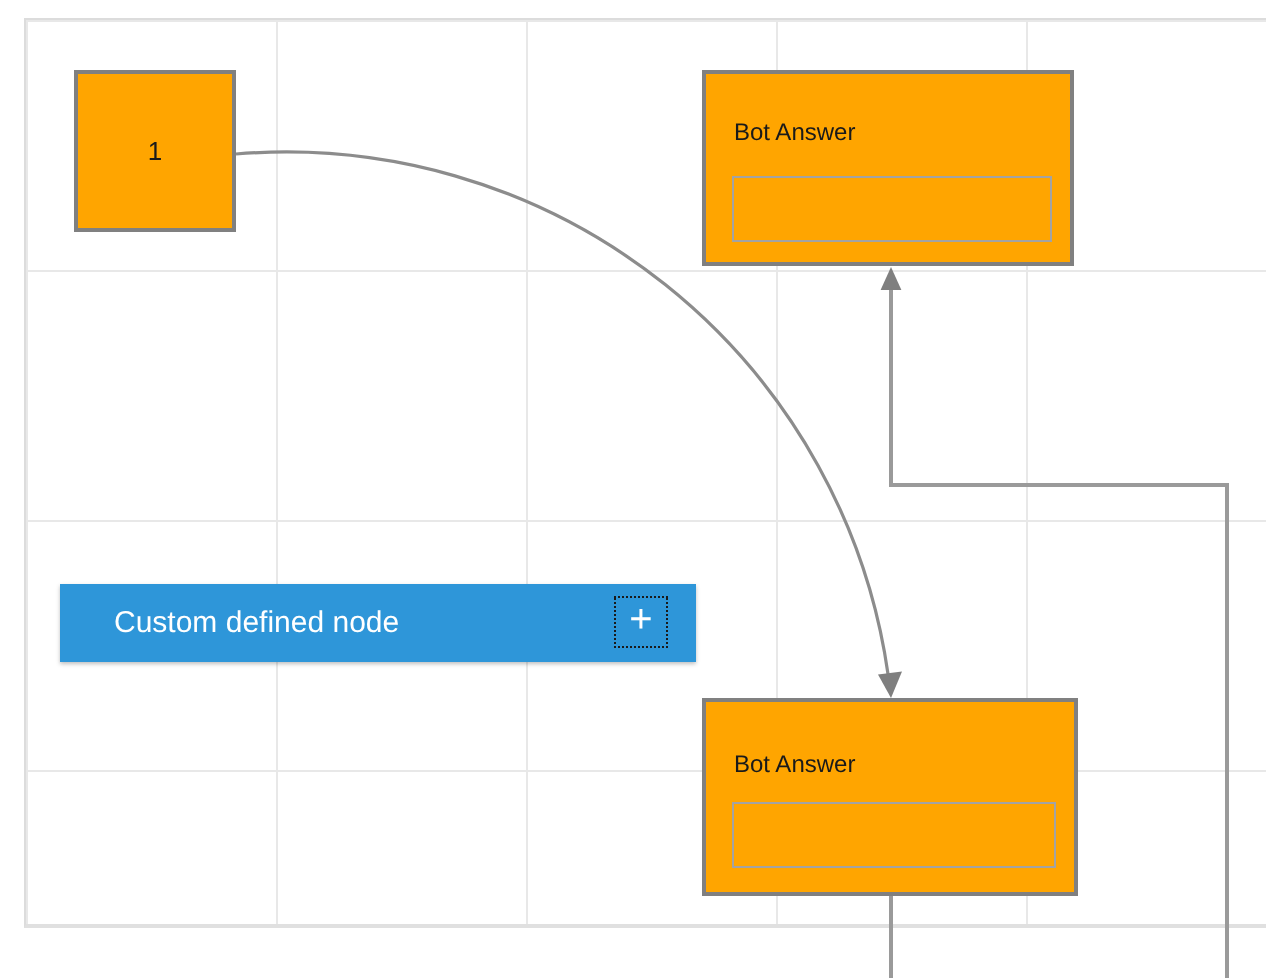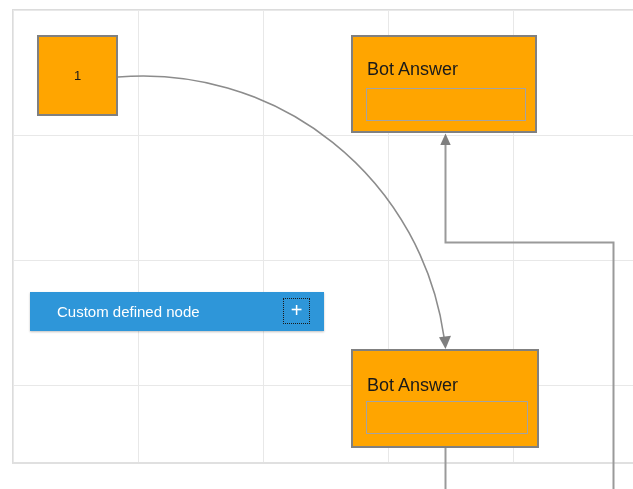--- a/index.html
+++ b/index.html
@@ -25,31 +25,31 @@
     display:flex;align-items:center;justify-content:center;
     font-size:13px;color:#1a1a1a;
   }
   
   .bot-node{
     width:186px;height:98px;background:#ffa500;border:2px solid #808080;
   }
   .bot-node.top{left:351px;top:35px;}
   .bot-node.bottom{left:351px;top:349px;width:188px;height:99px;}
   .bot-title{
-    position:absolute;left:14px;top:22px;font-size:18px;color:#1a1a1a;white-space:nowrap;
+    position:absolute;left:14px;top:22px;font-size:12px;color:#1a1a1a;white-space:nowrap;
   }
   .bot-input{
     position:absolute;left:13px;top:51px;width:160px;height:33px;
     background:#ffa500;border:1px solid #a3a3a3;
   }
   .bot-node.bottom .bot-title{top:24px;}
   .bot-node.bottom .bot-input{top:50px;width:162px;}
   
   .custom-node{
-    left:30px;top:292px;width:294px;height:39px;background:#2e96d9;
+    left:30px;top:292px;width:318px;height:39px;background:#2e96d9;
     display:flex;align-items:center;padding-left:27px;
     font-size:15px;color:#ffffff;box-shadow:0 1px 2px rgba(0,0,0,0.25);
   }
   .add-handle{
     position:absolute;right:14px;top:6px;width:27px;height:26px;
     border:1px dotted #1a1a1a;display:flex;align-items:center;justify-content:center;
     cursor:pointer;
   }
   .add-handle .plus{
     color:#ffffff;font-size:20px;line-height:1;font-weight:400;margin-top:-2px;

